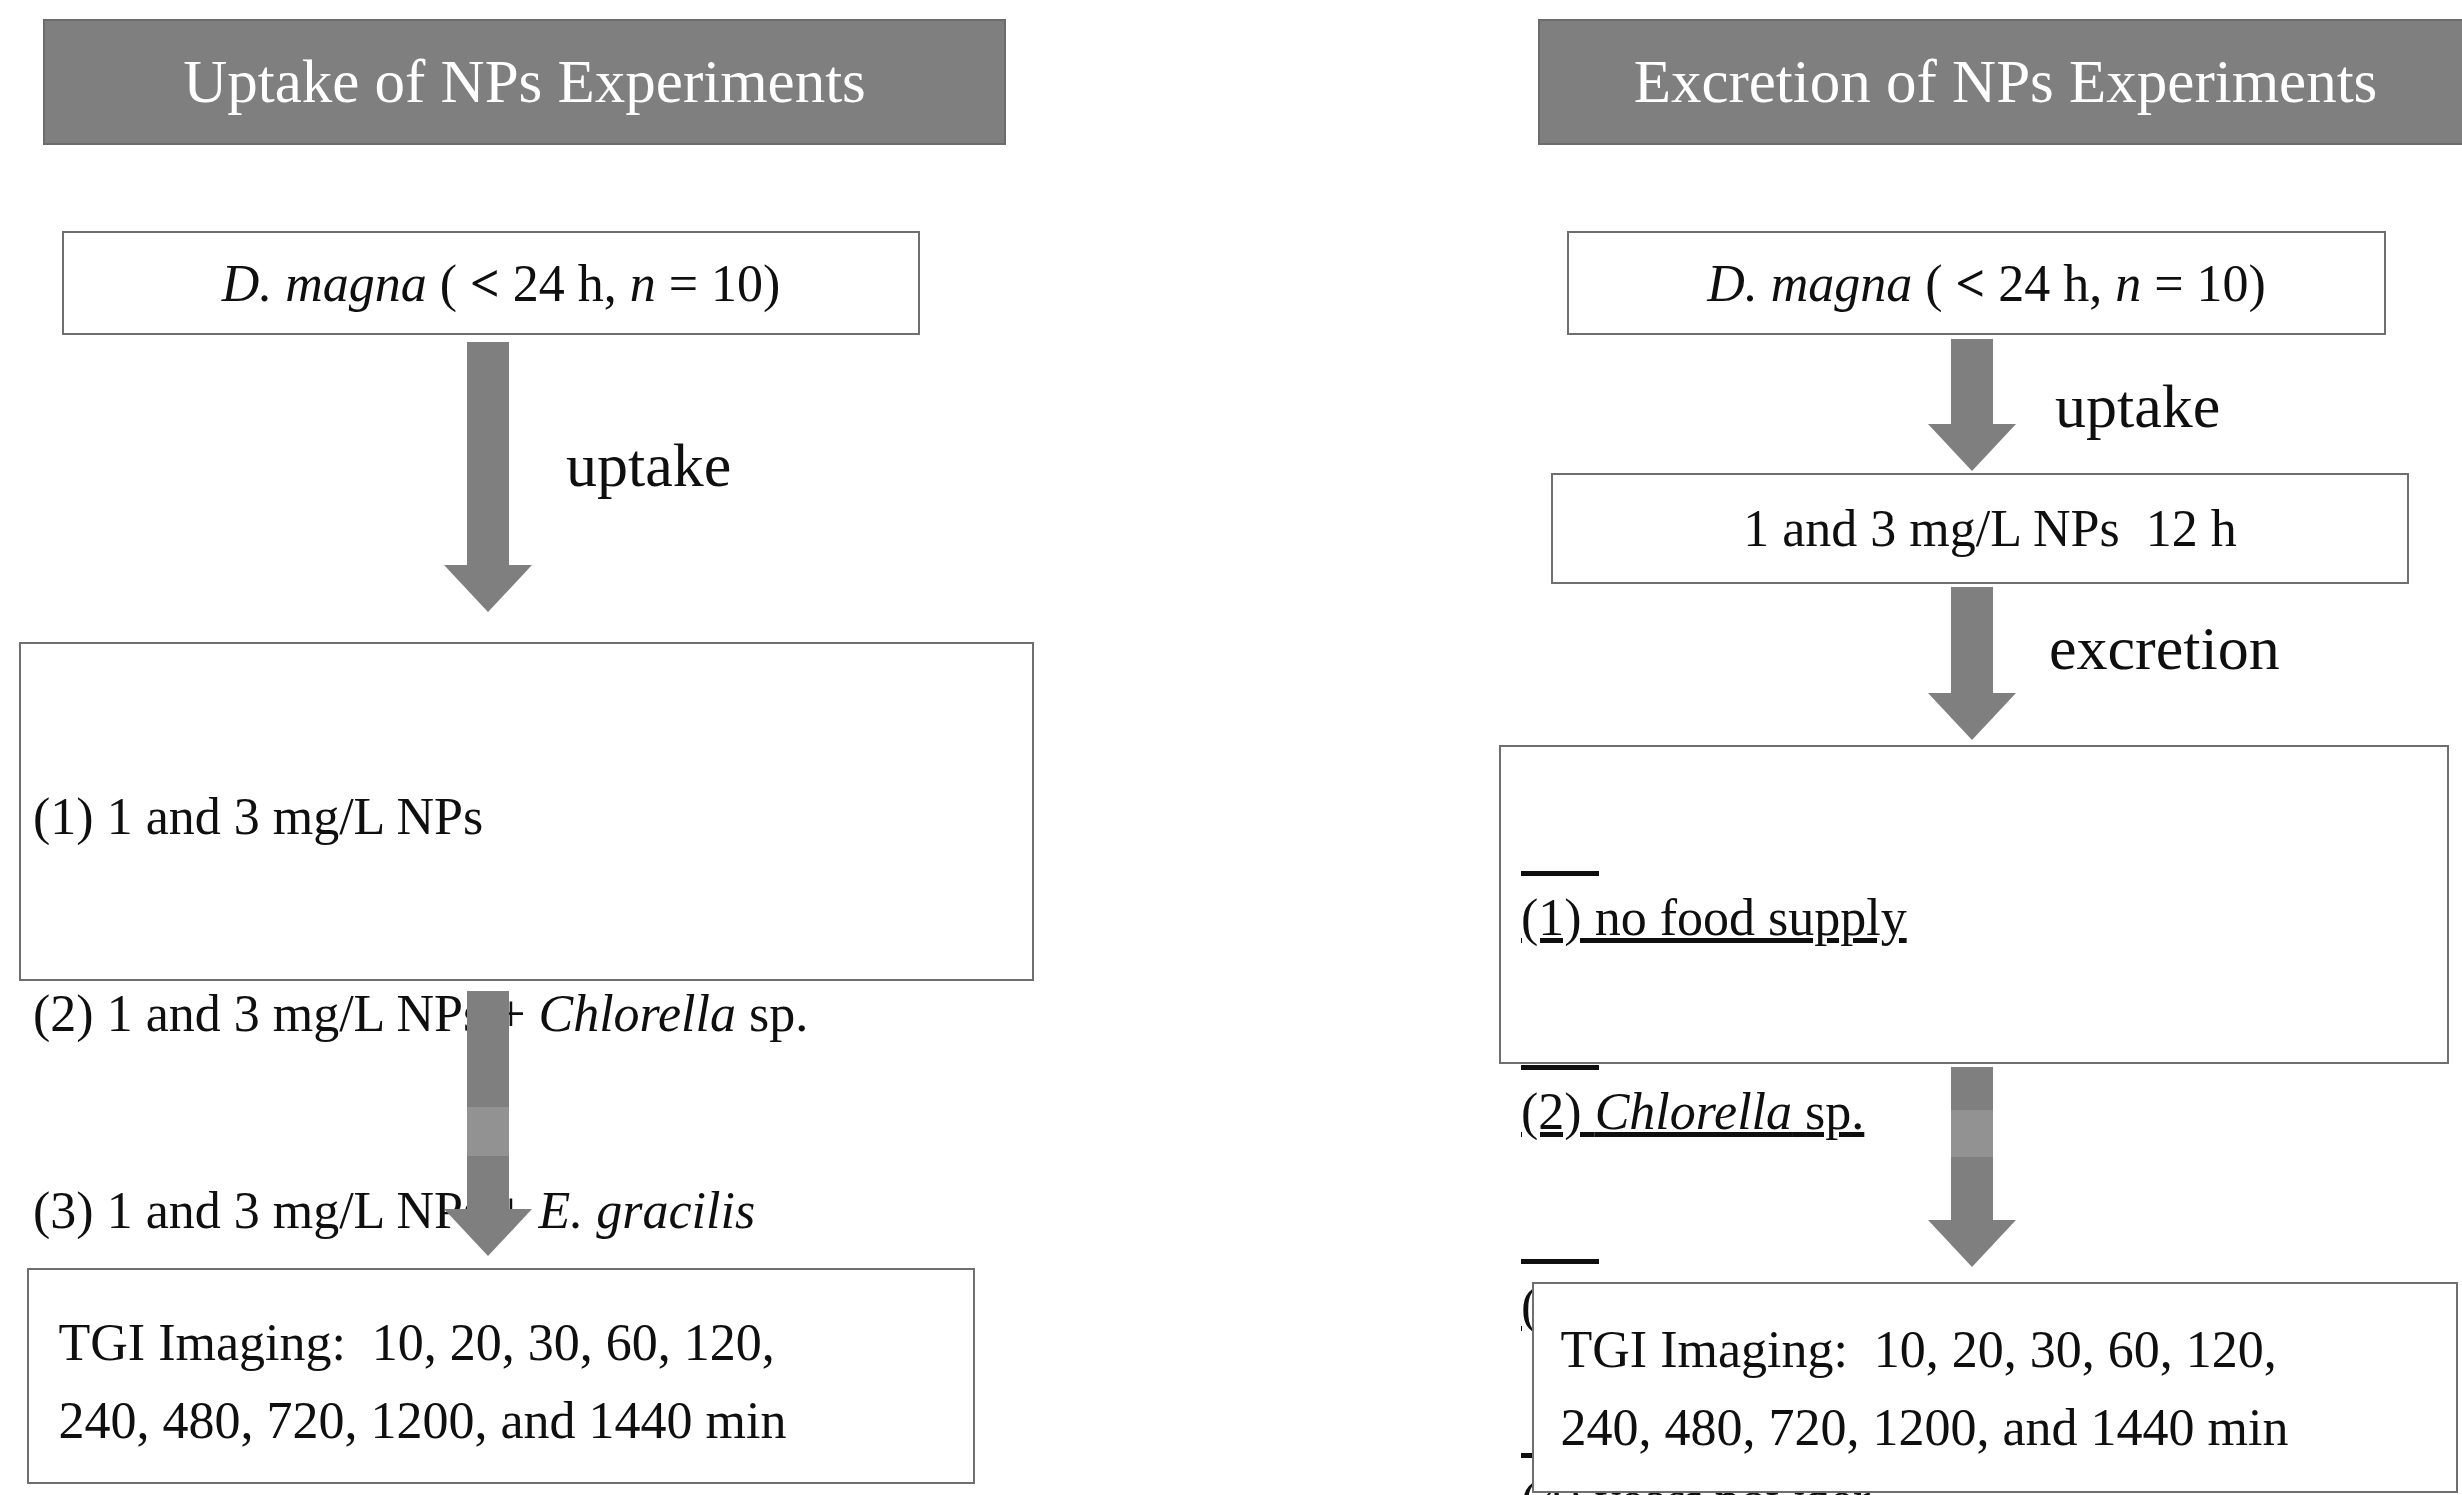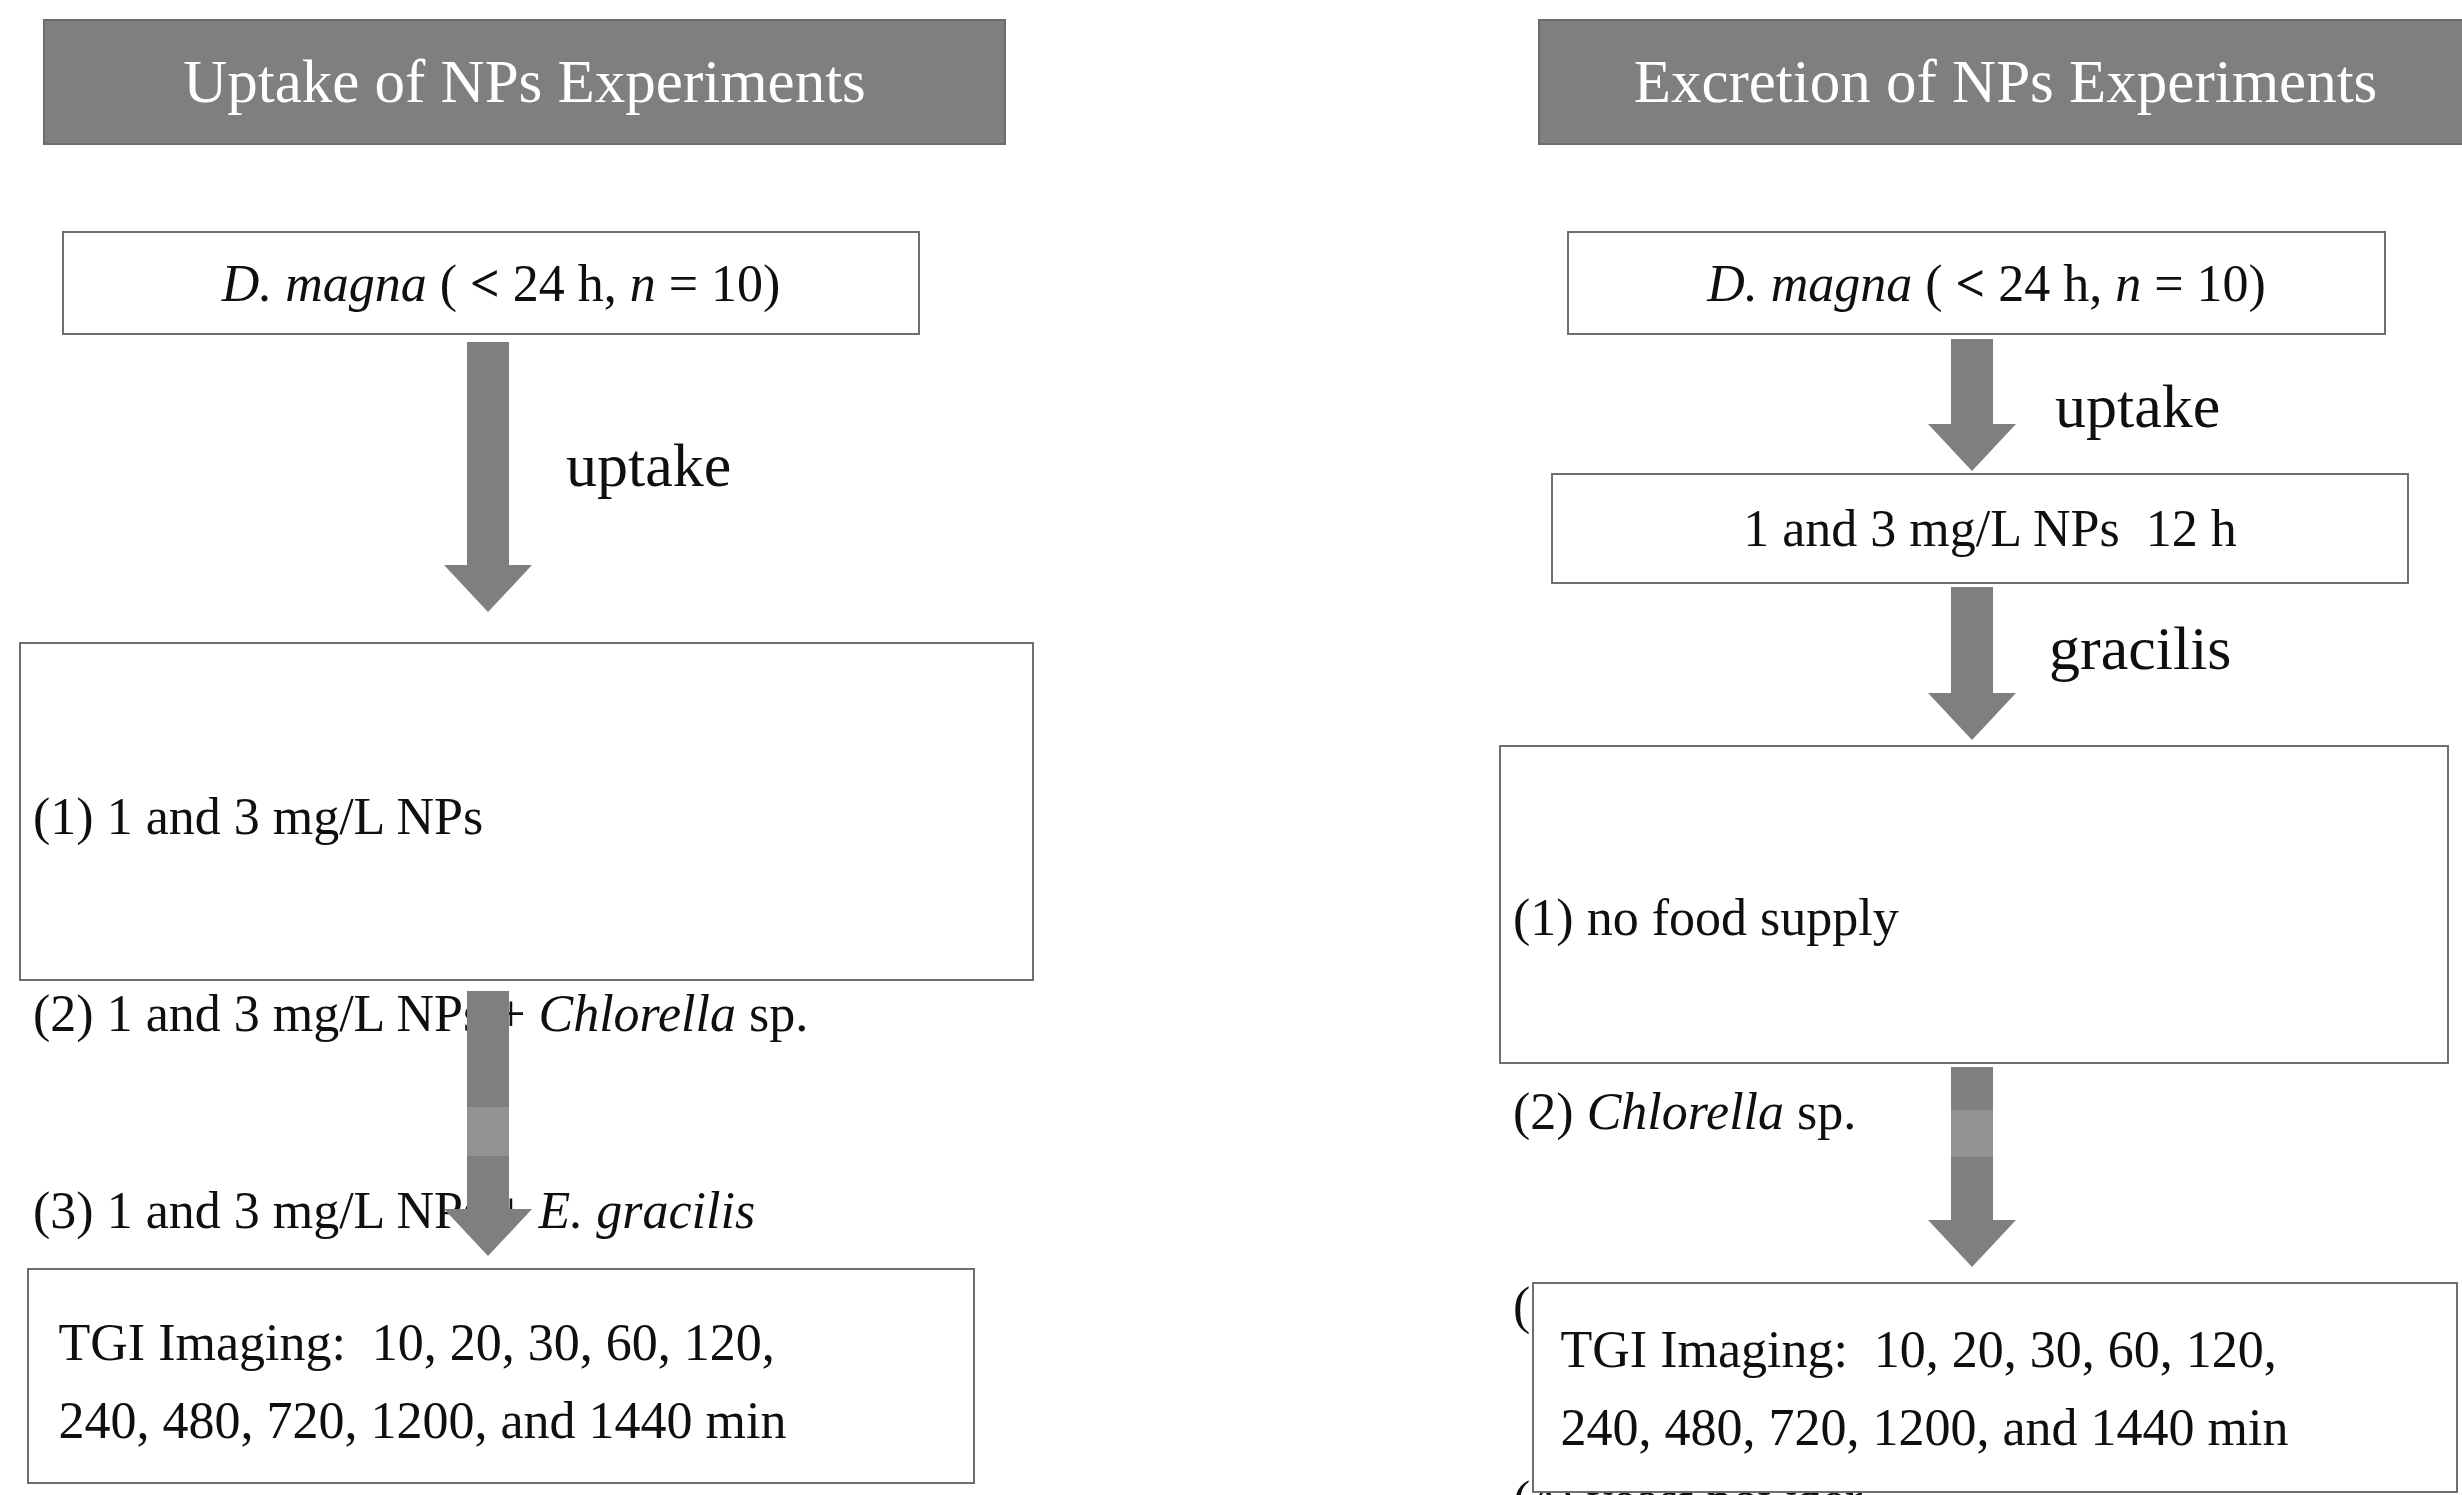--- a/index.html
+++ b/index.html
@@ -94,21 +94,21 @@
   
   .r-hdr      { left: 1514px; top: 19px;   width: 935px;  height: 126px; }
   .r-subject  { left: 1567px; top: 231px;  width: 819px;  height: 104px; }
   .r-arrow1   { left: 1928px; top: 339px; }
   .r-arrow1 .stem { height: 85px; }
   .r-uptake-label { left: 2055px; top: 371px; }
   .r-exposure { left: 1551px; top: 473px;  width: 858px;  height: 111px; }
   .r-arrow2   { left: 1928px; top: 587px; }
   .r-arrow2 .stem { height: 106px; }
   .r-excretion-label { left: 2049px; top: 613px; }
-  .r-cond     { left: 1499px; top: 745px;  width: 950px; height: 319px; padding: 15px 19px 0 12px; }
+  .r-cond     { left: 1499px; top: 745px;  width: 950px; height: 319px; padding: 15px 19px 0 20px; text-decoration: underline; }
   .r-arrow3   { left: 1928px; top: 1067px; }
   .r-arrow3 .stem { height: 153px; }
   .r-arrow3 .band { top: 43px; height: 47px; }
   .r-tgi      { left: 1532px; top: 1282px; width: 926px;  height: 211px; padding: 26.5px 15px 0 26.5px; }
 </style>
 </head>
 <body>
 
 <div class="canvas">
 
@@ -156,21 +156,21 @@
     <div class="flowlabel r-uptake-label">uptake</div>
 
     <div class="box centered r-exposure">
       <span>1 and 3 mg/L NPs  12 h</span>
     </div>
 
     <div class="arrow r-arrow2">
       <div class="stem"></div>
       <div class="head"></div>
     </div>
-    <div class="flowlabel r-excretion-label">gracilis</div>
+    <div class="flowlabel r-excretion-label">excretion</div>
 
     <div class="box r-cond">
       <div class="cline">(1) no food supply</div>
       <div class="cline">(2) <i>Chlorella</i> sp.</div>
       <div class="cline">(3) <i>E. gracilis</i></div>
       <div class="cline">(4) yeast powder</div>
     </div>
 
     <div class="arrow r-arrow3">
       <div class="stem">

